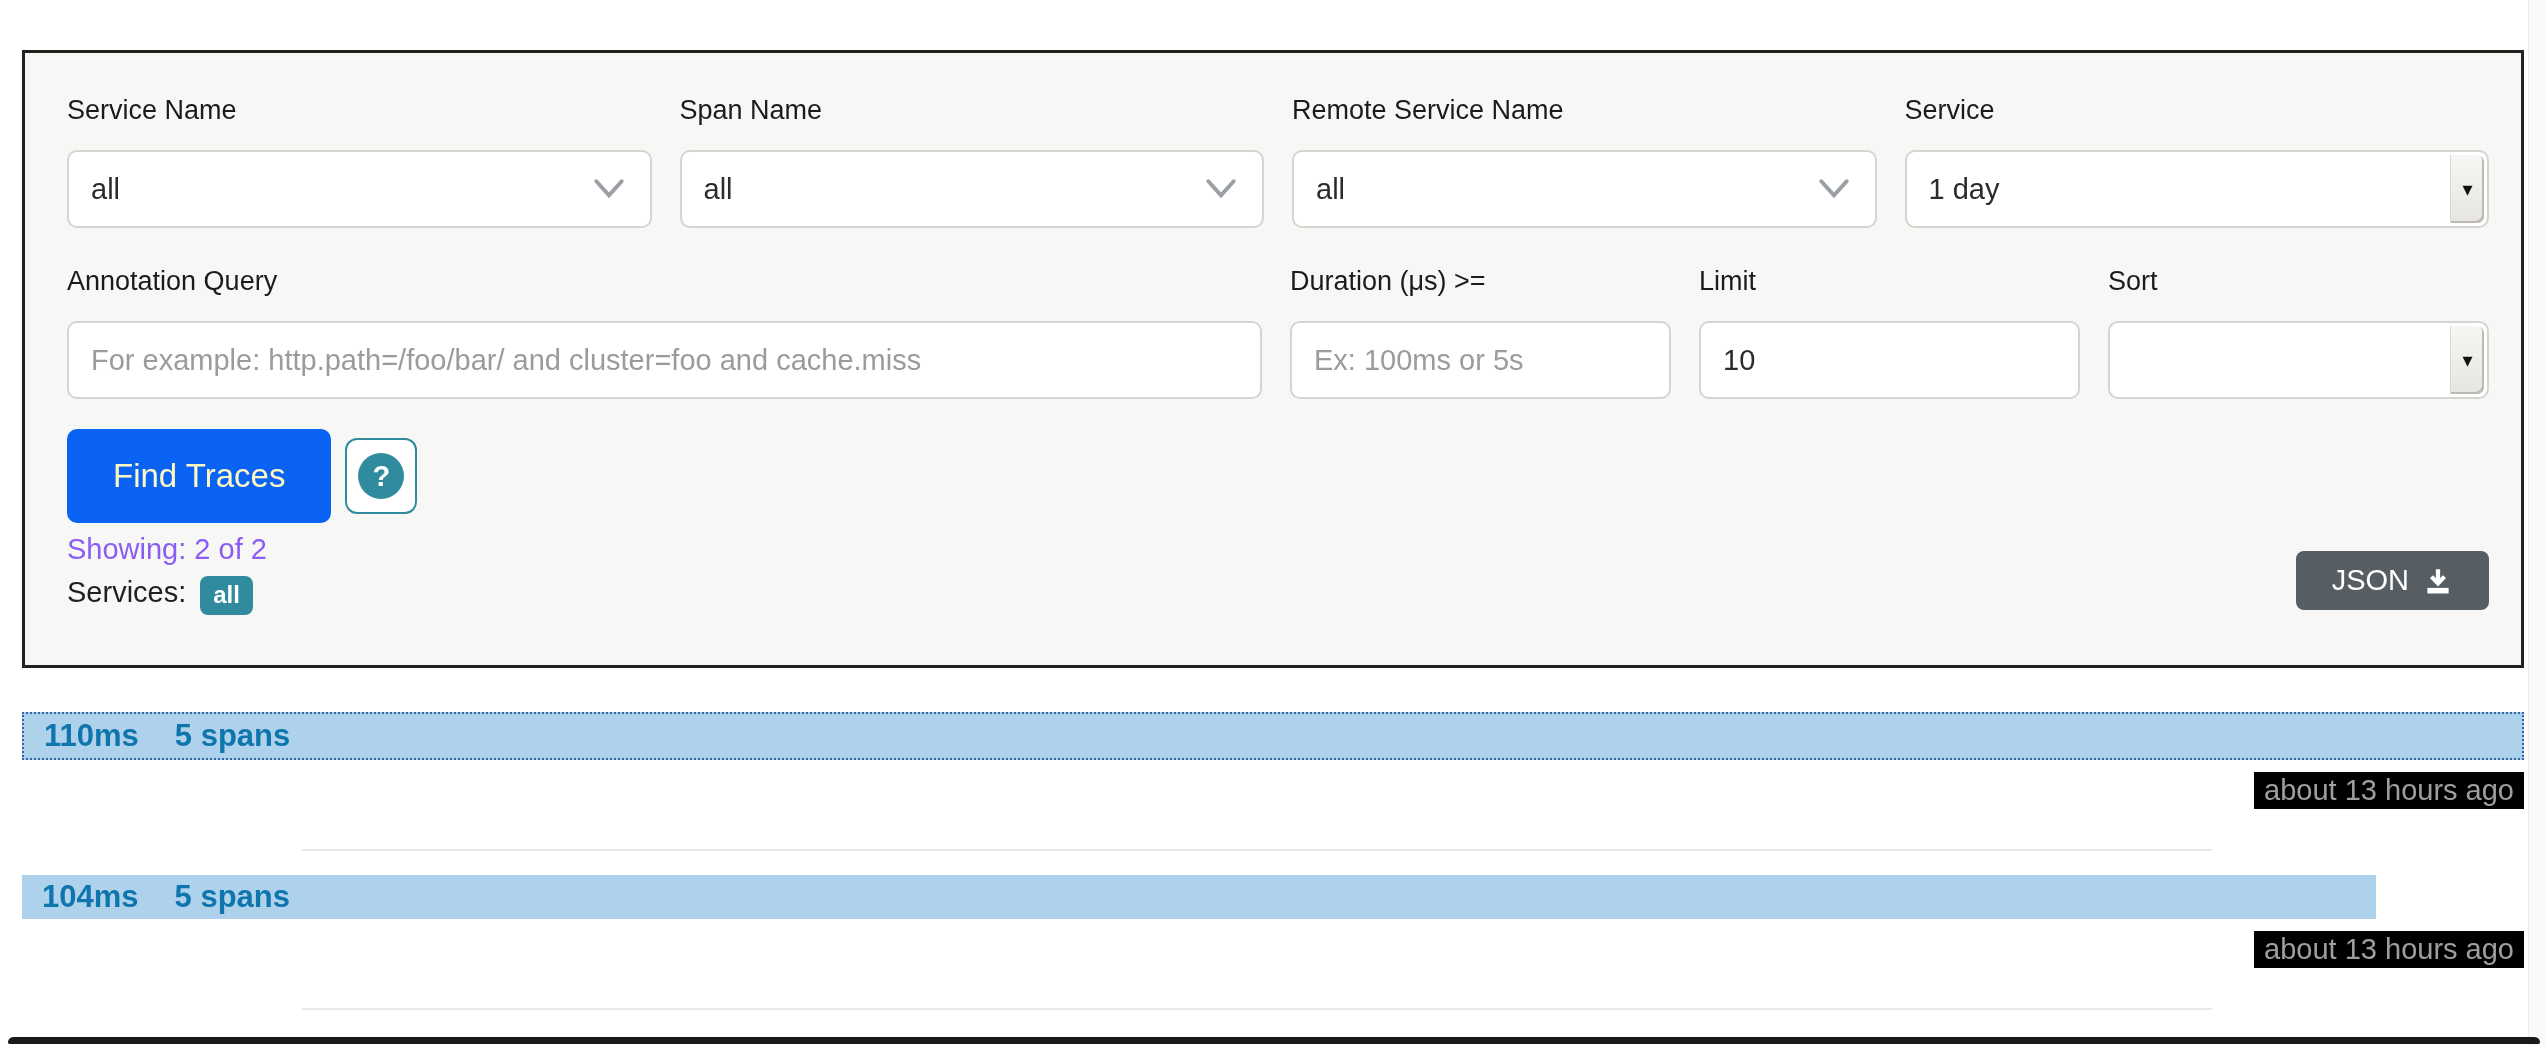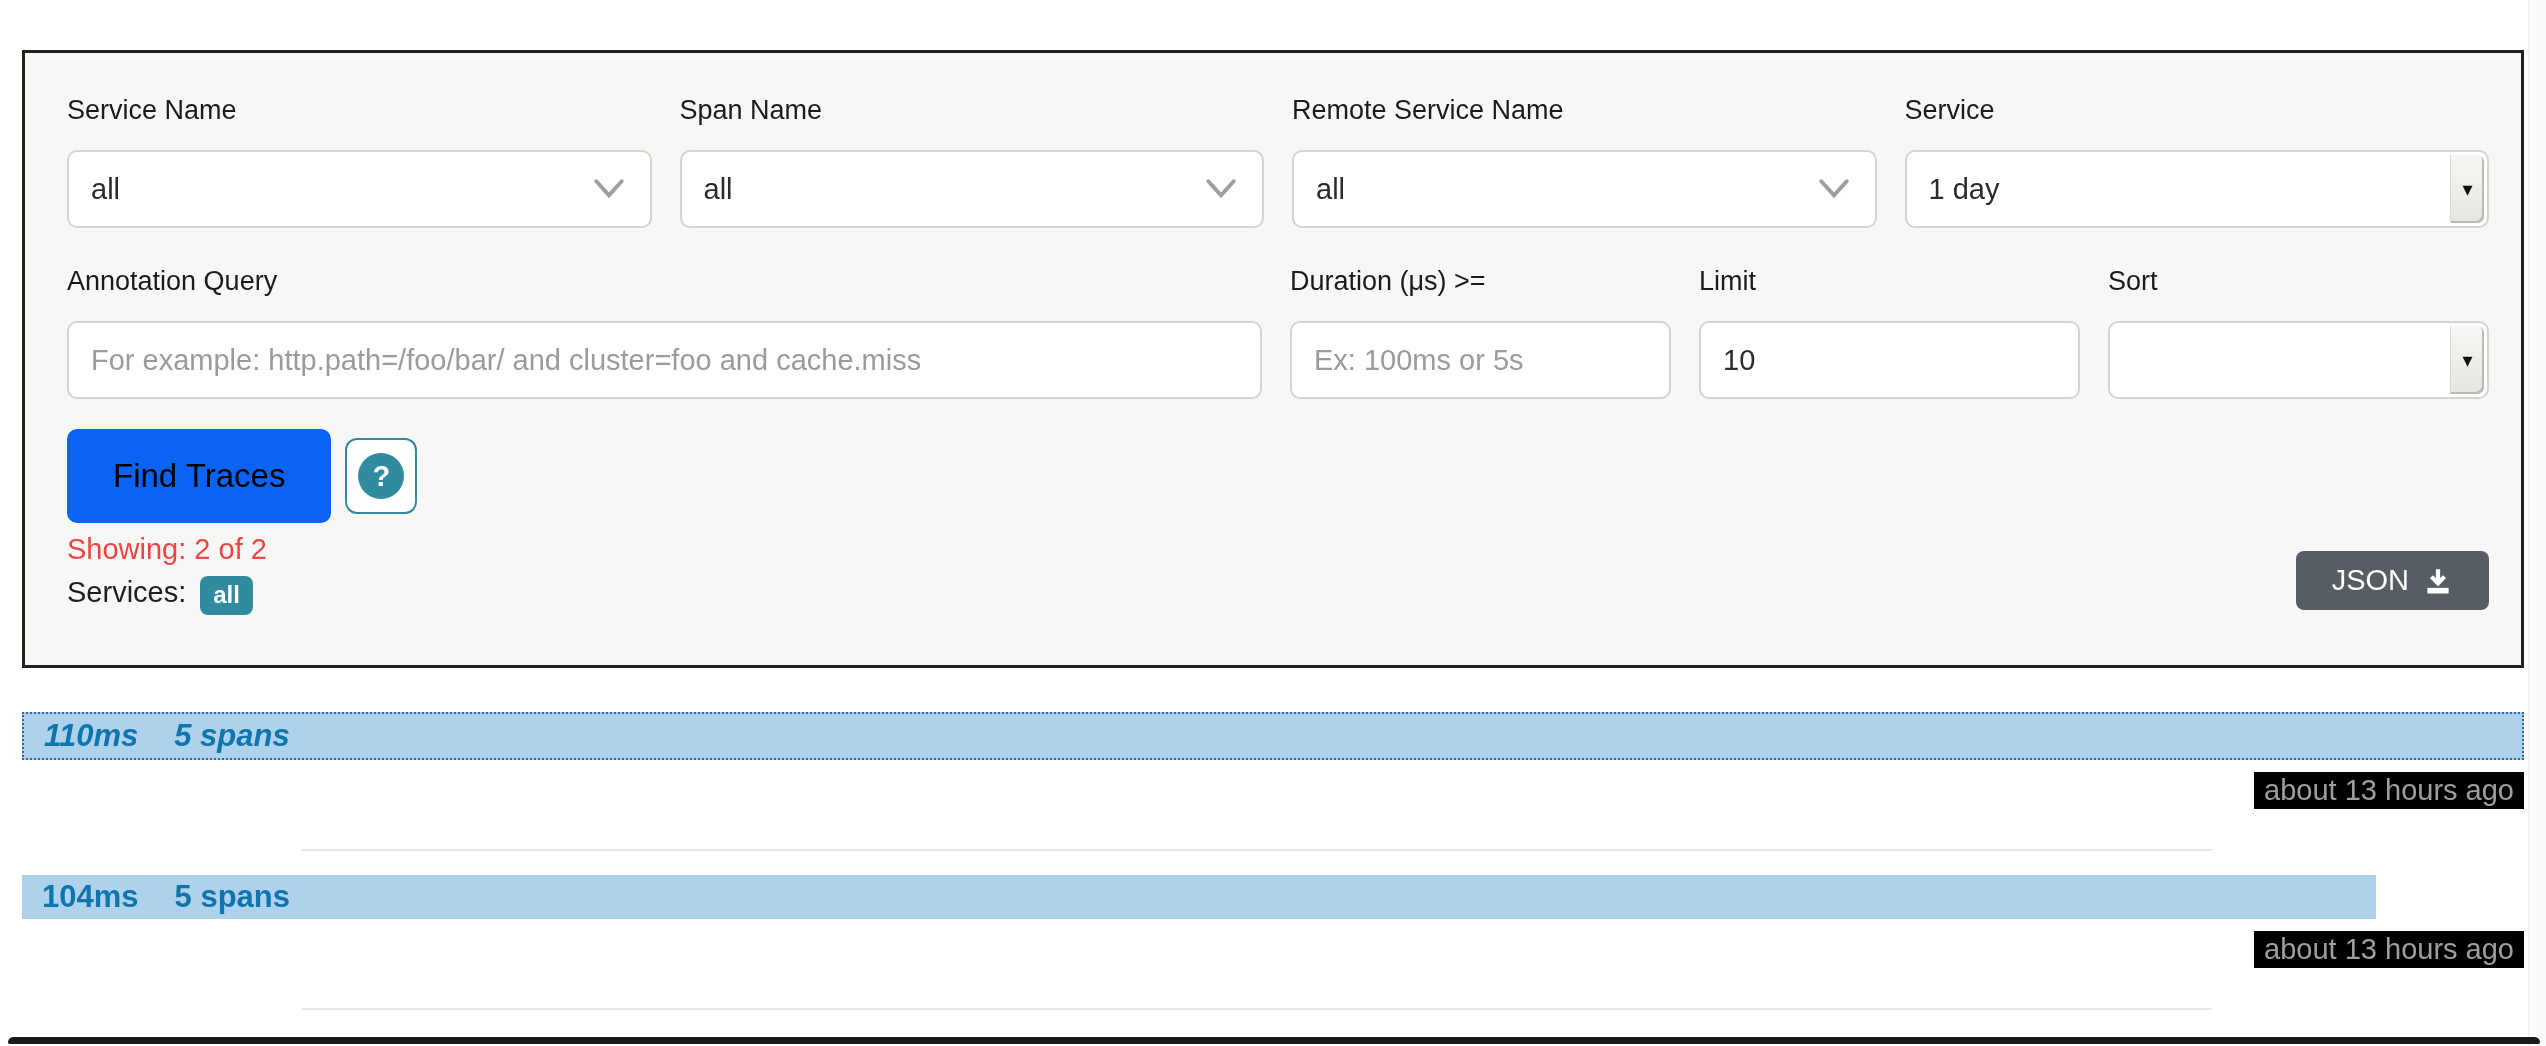--- a/index.html
+++ b/index.html
@@ -41,35 +41,35 @@
     background:linear-gradient(#f7f6f4,#e7e5e1);
     border-left:1px solid #dad8d4; border-radius:0 7px 7px 0;
     box-shadow:inset -2px -2px 0 #bcb9b3;
     display:flex; align-items:center; justify-content:center;
     color:#111; font-size:20px;
   }
 
   .actions-row { margin-top:30px; display:flex; align-items:center; gap:14px; }
   .find-btn {
     height:94px; padding:0 46px; border:none; border-radius:10px;
-    background:#0b63f3; color:#000000; font-size:33px;
+    background:#0b63f3; color:#fef9c3; font-size:33px;
     font-family:"Liberation Sans", sans-serif; cursor:pointer;
   }
   .help-btn {
     width:72px; height:76px; background:#ffffff; border:2px solid #2f8b9d;
     border-radius:12px; display:flex; align-items:center; justify-content:center;
     cursor:pointer; padding:0;
   }
   .help-circle {
     width:46px; height:46px; border-radius:50%; background:#2f8b9d;
     color:#ffffff; font-size:29px; font-weight:bold; line-height:46px; text-align:center;
   }
 
   .status-row { margin-top:10px; display:flex; justify-content:space-between; align-items:center; }
-  .showing { font-size:29px; color:#ef4444; margin-bottom:10px; }
+  .showing { font-size:29px; color:#8b5cf6; margin-bottom:10px; }
   .services-line { font-size:29px; color:#1f1f1f; display:flex; align-items:flex-start; gap:14px; }
   .svc-badge {
     background:#2f8b9d; color:#ffffff; font-size:24px; font-weight:bold;
     padding:5px 13px; border-radius:8px; line-height:1.2;
   }
   .json-btn {
     background:#565e64; color:#ffffff; border:none; border-radius:8px;
     font-size:29px; font-family:"Liberation Sans", sans-serif;
     padding:13px 36px; display:flex; align-items:center; gap:14px;
     cursor:pointer; margin-top:14px;
@@ -192,21 +192,21 @@
         </svg>
       </span>
     </button>
   </div>
 
 </div>
 
 <div class="trace-list">
 
   <a class="trace">
-    <div class="trace-bar highlighted" style="width: 100%; font-style: italic;">
+    <div class="trace-bar highlighted" style="width: 100%;">
       <span class="dur">110ms</span>
       <span class="spans">5 spans</span>
     </div>
     <div class="trace-age">
       <span>about 13 hours ago</span>
     </div>
   </a>
 
   <hr class="trace-divider">
 

